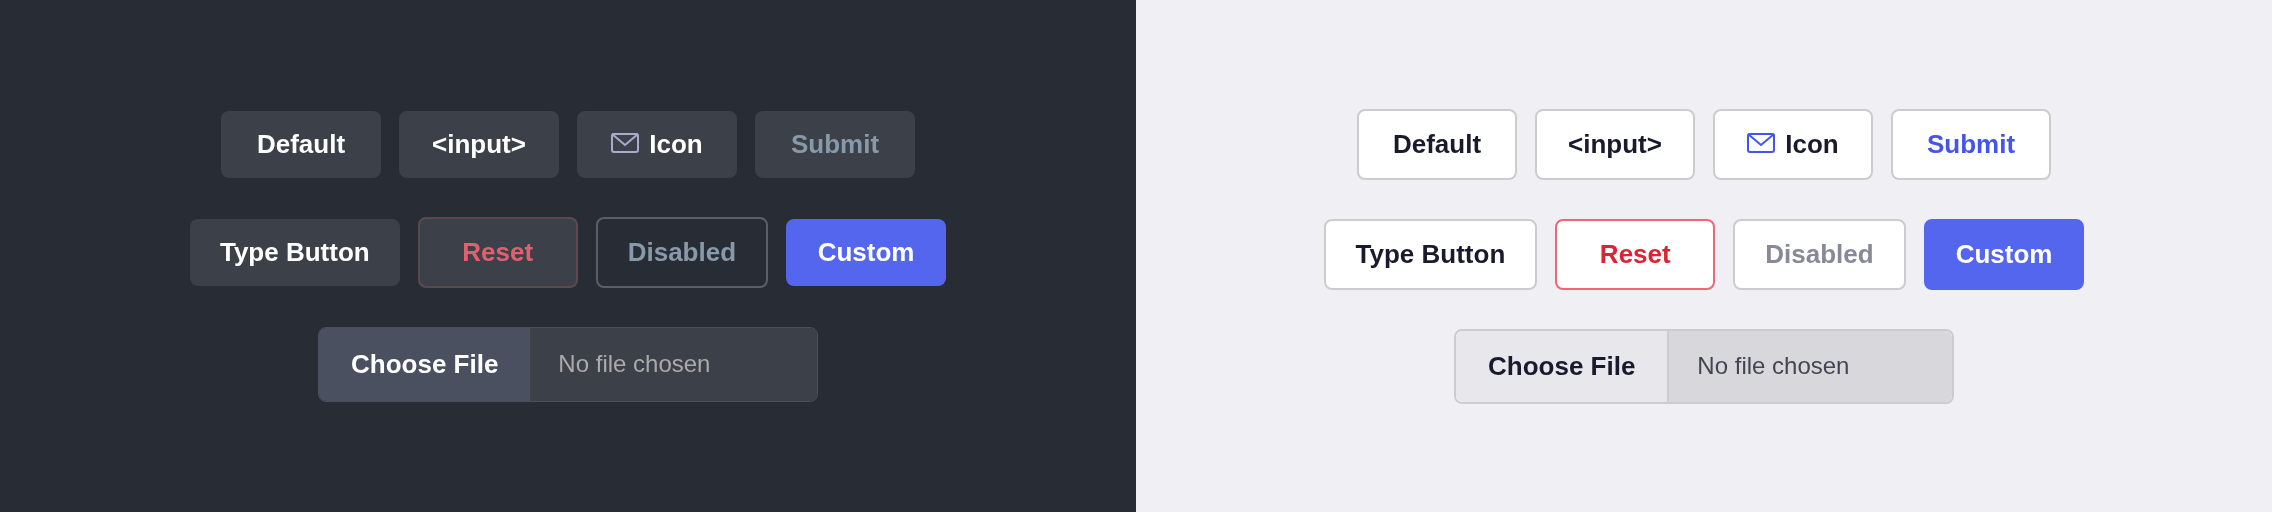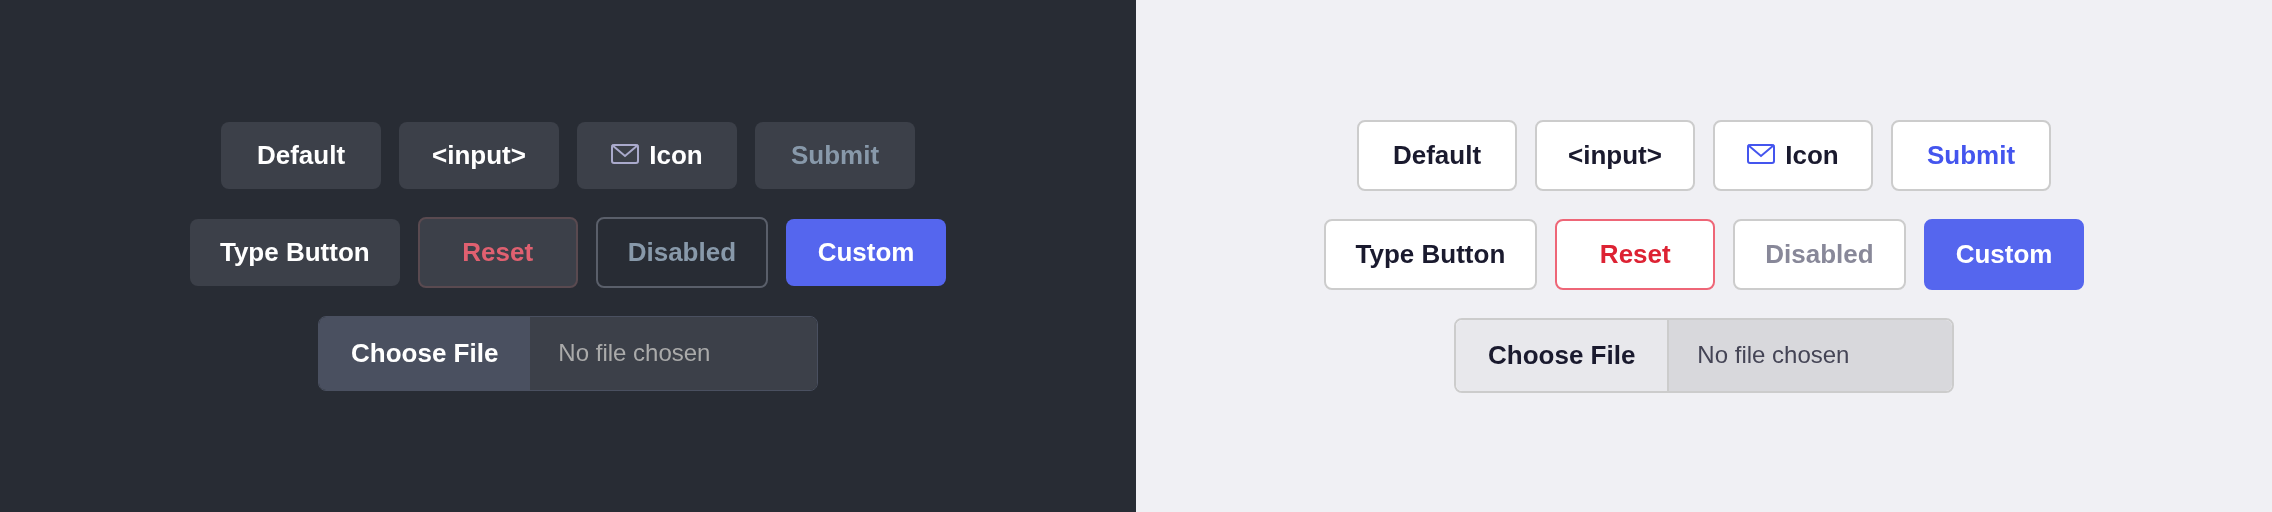--- a/index.html
+++ b/index.html
@@ -11,21 +11,21 @@
       overflow: hidden;
     }
 
     .panel {
       display: flex;
       flex-direction: column;
       justify-content: center;
       align-items: center;
       flex: 1;
       padding: 36px 60px;
-      gap: 28px;
+      gap: 39px;
     }
 
     .panel-dark {
       background-color: #282c34;
     }
 
     .panel-light {
       background-color: #f0f0f4;
     }
 

